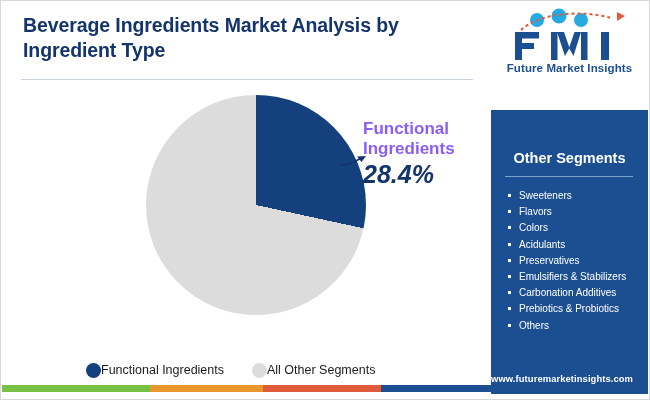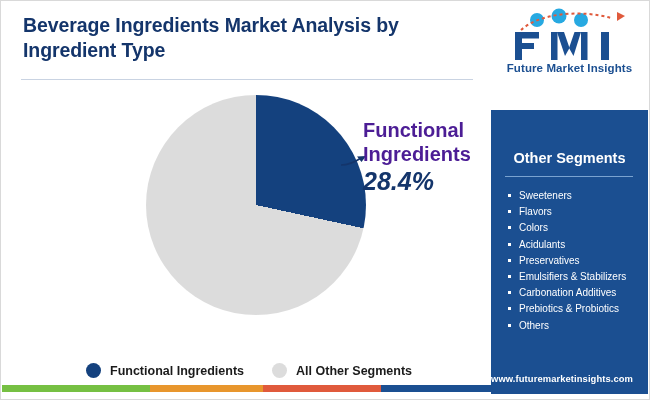--- a/index.html
+++ b/index.html
@@ -74,23 +74,23 @@
 
   
   .callout {
     position: absolute;
     left: 362px;
     top: 118px;
     width: 125px;
     text-align: left;
   }
   .callout-label {
-    font-size: 20px;
-    font-weight: bold;
-    color: #4c1d95;
+    font-size: 17px;
+    font-weight: bold;
+    color: #8b5cf6;
     line-height: 1.18;
   }
   .callout-value {
     font-size: 25px;
     font-weight: bold;
     color: #14356b;
     line-height: 1.1;
     margin-top: 2px;
     font-style: italic;
   }
@@ -106,23 +106,20 @@
   .legend {
     position: absolute;
     left: 85px;
     top: 362px;
     display: flex;
     align-items: center;
     gap: 28px;
   }
   .legend-item {
     display: flex;
-    align-items: center;
-    gap: 9px;
-    font-weight: bold;
   }
   .legend-swatch {
     width: 15px;
     height: 15px;
     border-radius: 50%;
     flex: none;
   }
   .legend-text {
     font-size: 12.5px;
     color: #1b1b1b;

